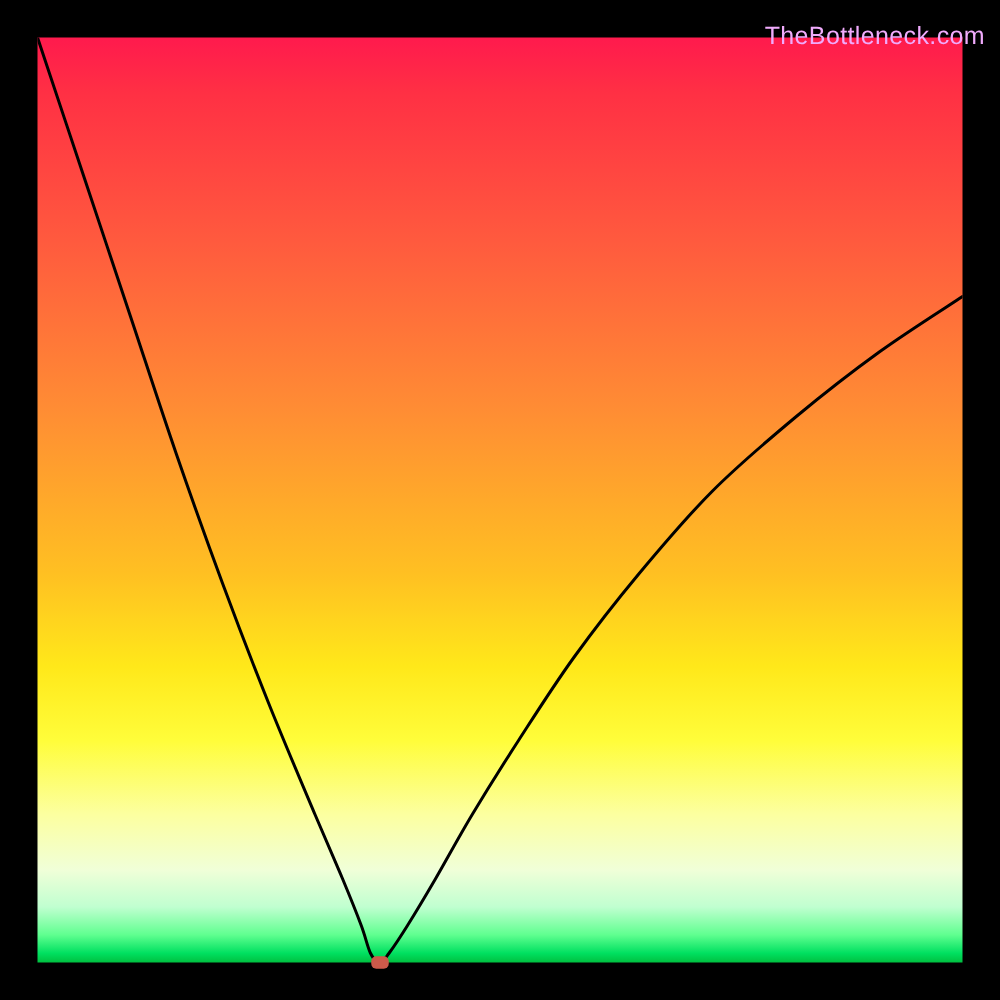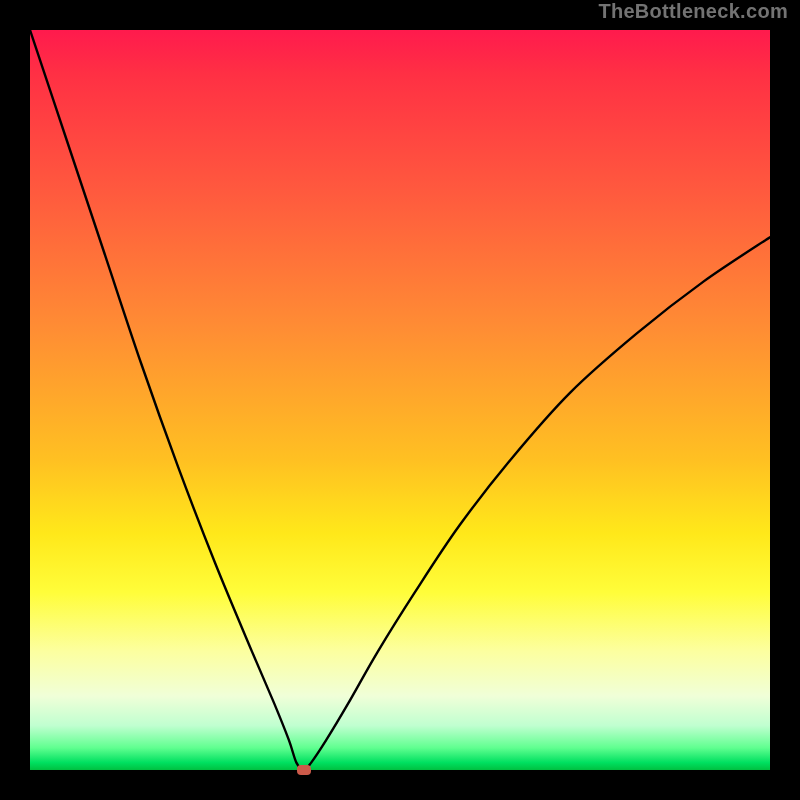--- a/index.html
+++ b/index.html
@@ -44,26 +44,26 @@
   }
   .curve-svg {
     position: absolute;
     top: 0;
     left: 0;
     width: 740px;
     height: 740px;
   }
   .watermark {
     position: absolute;
-    top: 0;
+    top: 18px;
     right: 12px;
-    color: #737373;
+    color: #f0abfc;
     font-size: 20px;
     letter-spacing: 0.3px;
-    font-weight: 700;
+    font-weight: 400;
   }
   .min-marker {
     position: absolute;
     width: 14px;
     height: 10px;
     border-radius: 4px;
     transform: translate(-50%, -50%);
   }
 </style>
 </head>

